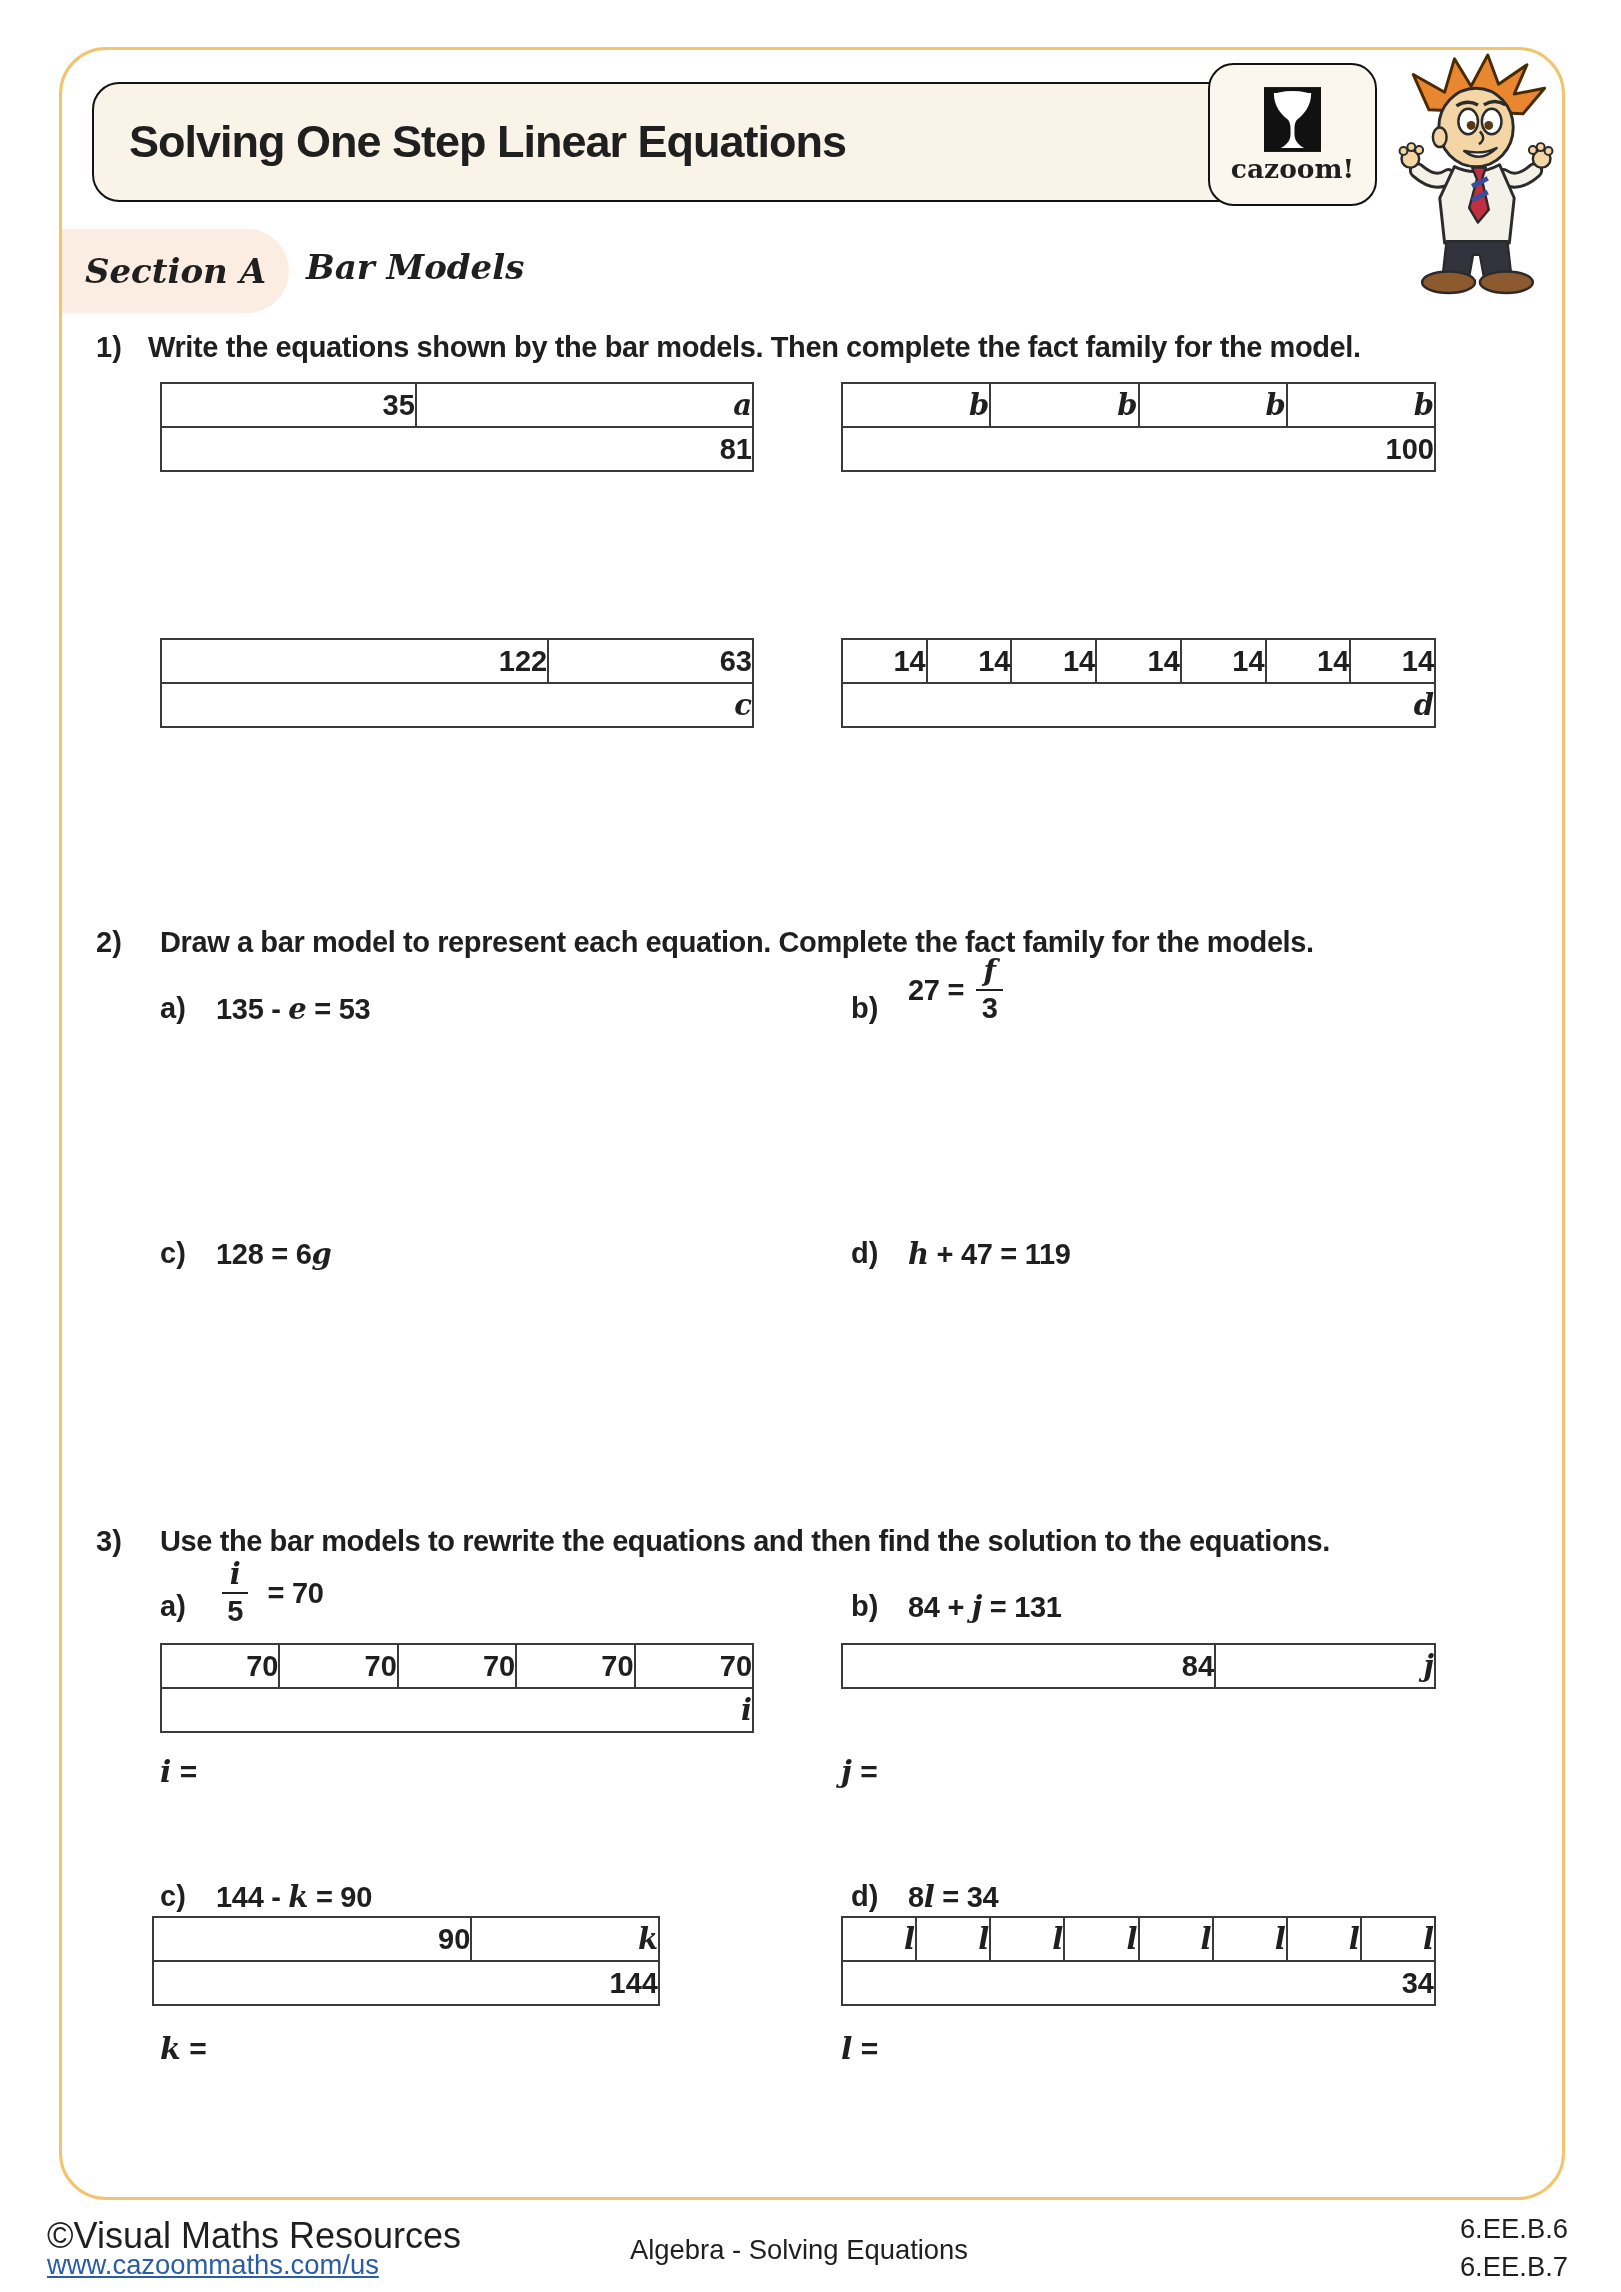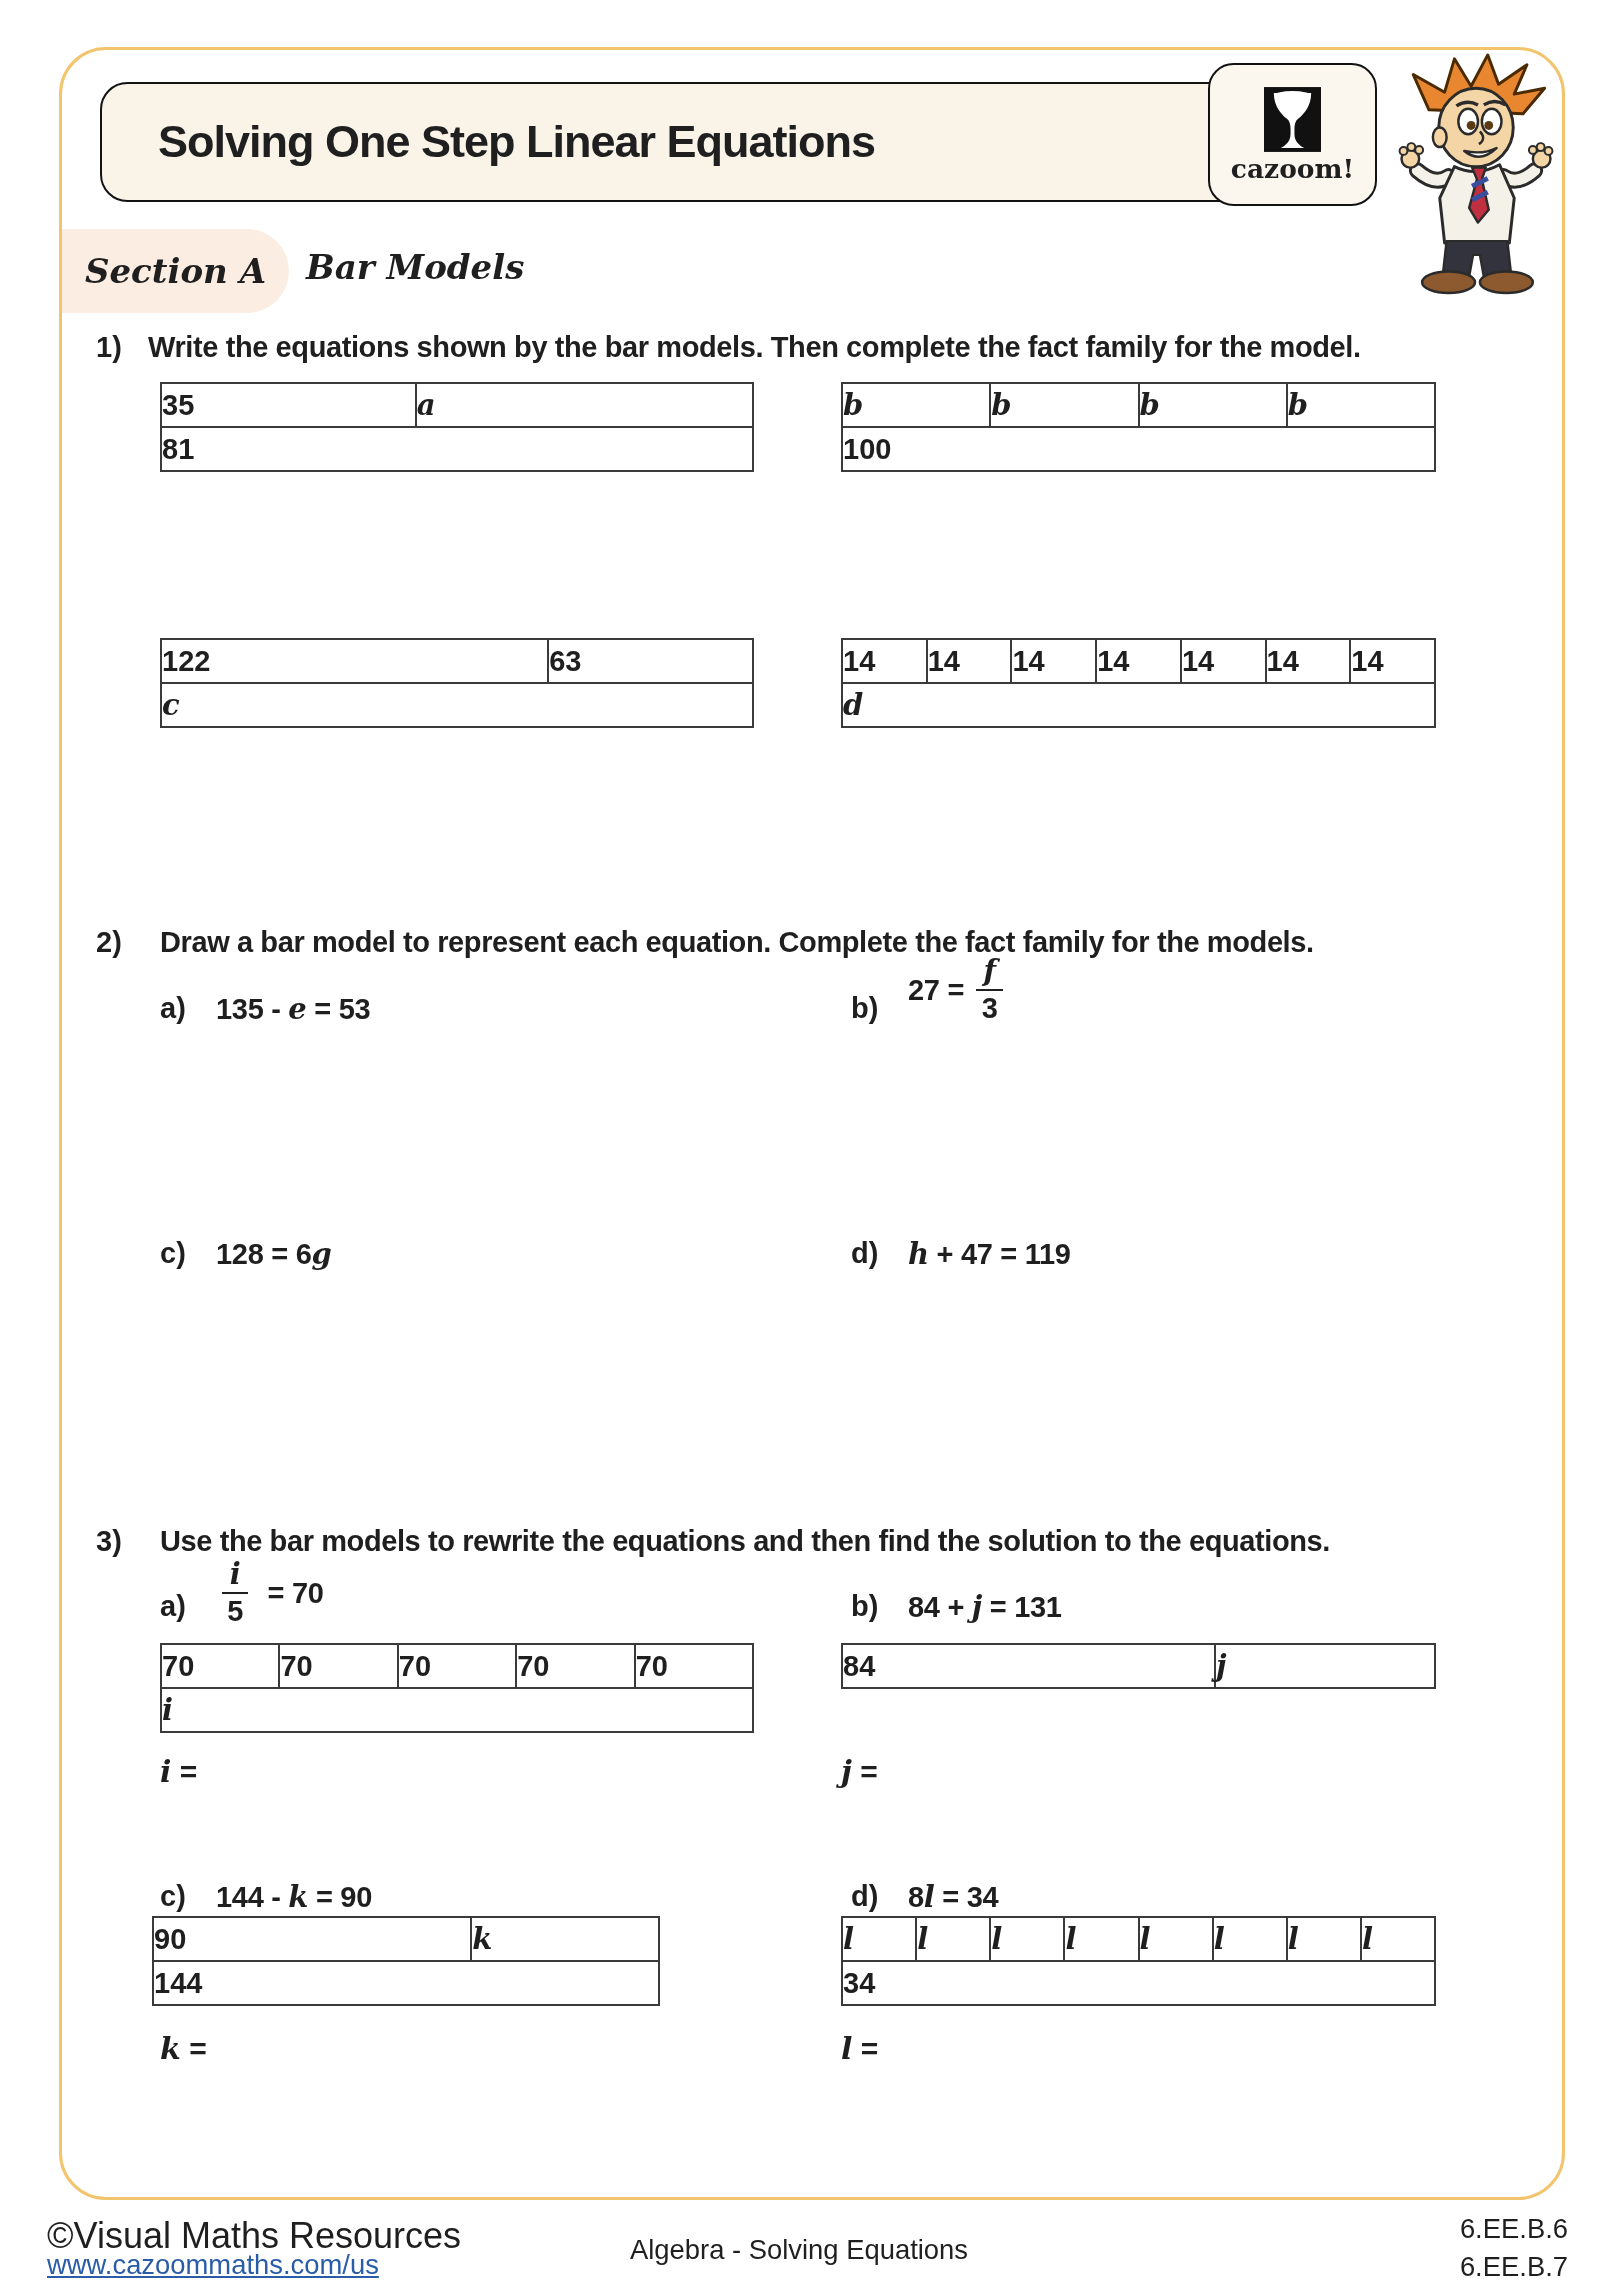--- a/index.html
+++ b/index.html
@@ -6,40 +6,40 @@
     --page-border:#F2C46D; --title-bg:#FAF4E8; --badge-bg:#FBEDE1;
     --link:#2A5DA8; --text:#1F1F1F; --bar-border:#3A3A3A;
   }
   html,body{margin:0;padding:0;background:#fff;}
   .page{position:relative;width:1621px;height:2293px;background:#fff;
         font-family:"Liberation Sans",sans-serif;color:var(--text);overflow:hidden;}
   .outer-border{position:absolute;left:59px;top:47px;width:1500px;height:2147px;
         border:3.9px solid var(--page-border);border-radius:47px;}
   .title-box{position:absolute;left:92px;top:82px;width:1223px;height:120px;
         background:var(--title-bg);border:2.9px solid #121212;border-radius:27.4px;
-        display:flex;align-items:center;padding-left:56px;box-sizing:border-box;margin-left:8px;}
+        display:flex;align-items:center;padding-left:35px;box-sizing:border-box;}
   .title{font-size:45px;font-weight:bold;letter-spacing:-1px;}
   .logo-box{position:absolute;left:1208px;top:63px;width:169px;height:143px;
         background:#FBF7EE;border:2.9px solid #121212;border-radius:25.5px;
         display:flex;flex-direction:column;align-items:center;justify-content:center;box-sizing:border-box;}
   .logo-text{font-family:"DejaVu Serif",serif;font-weight:bold;font-size:26.5px;line-height:1;margin-top:3.9px;}
   .mascot{position:absolute;left:1378px;top:49px;}
   .section-badge{position:absolute;left:62px;top:229px;width:227px;height:84px;
         background:var(--badge-bg);border-radius:0 45px 45px 0;
         display:flex;align-items:center;justify-content:center;}
   .serif-italic{font-family:"DejaVu Serif",serif;font-style:italic;font-weight:bold;}
   .section-label{font-size:34px;}
   .section-title{position:absolute;left:306px;top:247px;font-size:34px;}
   .q-number,.item-label{position:absolute;font-size:29px;font-weight:bold;}
   .q-prompt{position:absolute;font-size:29px;font-weight:bold;letter-spacing:-0.4px;white-space:nowrap;}
   .bar-model{position:absolute;}
   .bm-row{display:flex;height:46px;}
   .bm-row + .bm-row{margin-top:-2px;border-radius:23px;}
   .bm-cell{flex:1 1 0;border:2px solid var(--bar-border);margin-left:-2px;background:#fff;
-        display:flex;align-items:center;justify-content:flex-start;
+        display:flex;align-items:center;justify-content:flex-end;
         font-size:29px;font-weight:bold;box-sizing:border-box;}
   .bm-cell:first-child{margin-left:0;}
   .var{font-family:"DejaVu Serif",serif;font-style:italic;font-weight:bold;}
   .equation{position:absolute;display:flex;align-items:center;
         font-size:29px;font-weight:bold;letter-spacing:-0.3px;}
   .equation span{white-space:pre;}
   .frac{display:inline-flex;flex-direction:column;align-items:center;margin:0 3.9px;}
   .fnum{display:block;padding:0 7.8px 2.9px;border-bottom:2.9px solid var(--text);line-height:1.02;}
   .fden{display:block;padding-top:2.9px;line-height:1.02;}
   .answer{position:absolute;display:flex;align-items:center;font-size:30px;font-weight:bold;}

